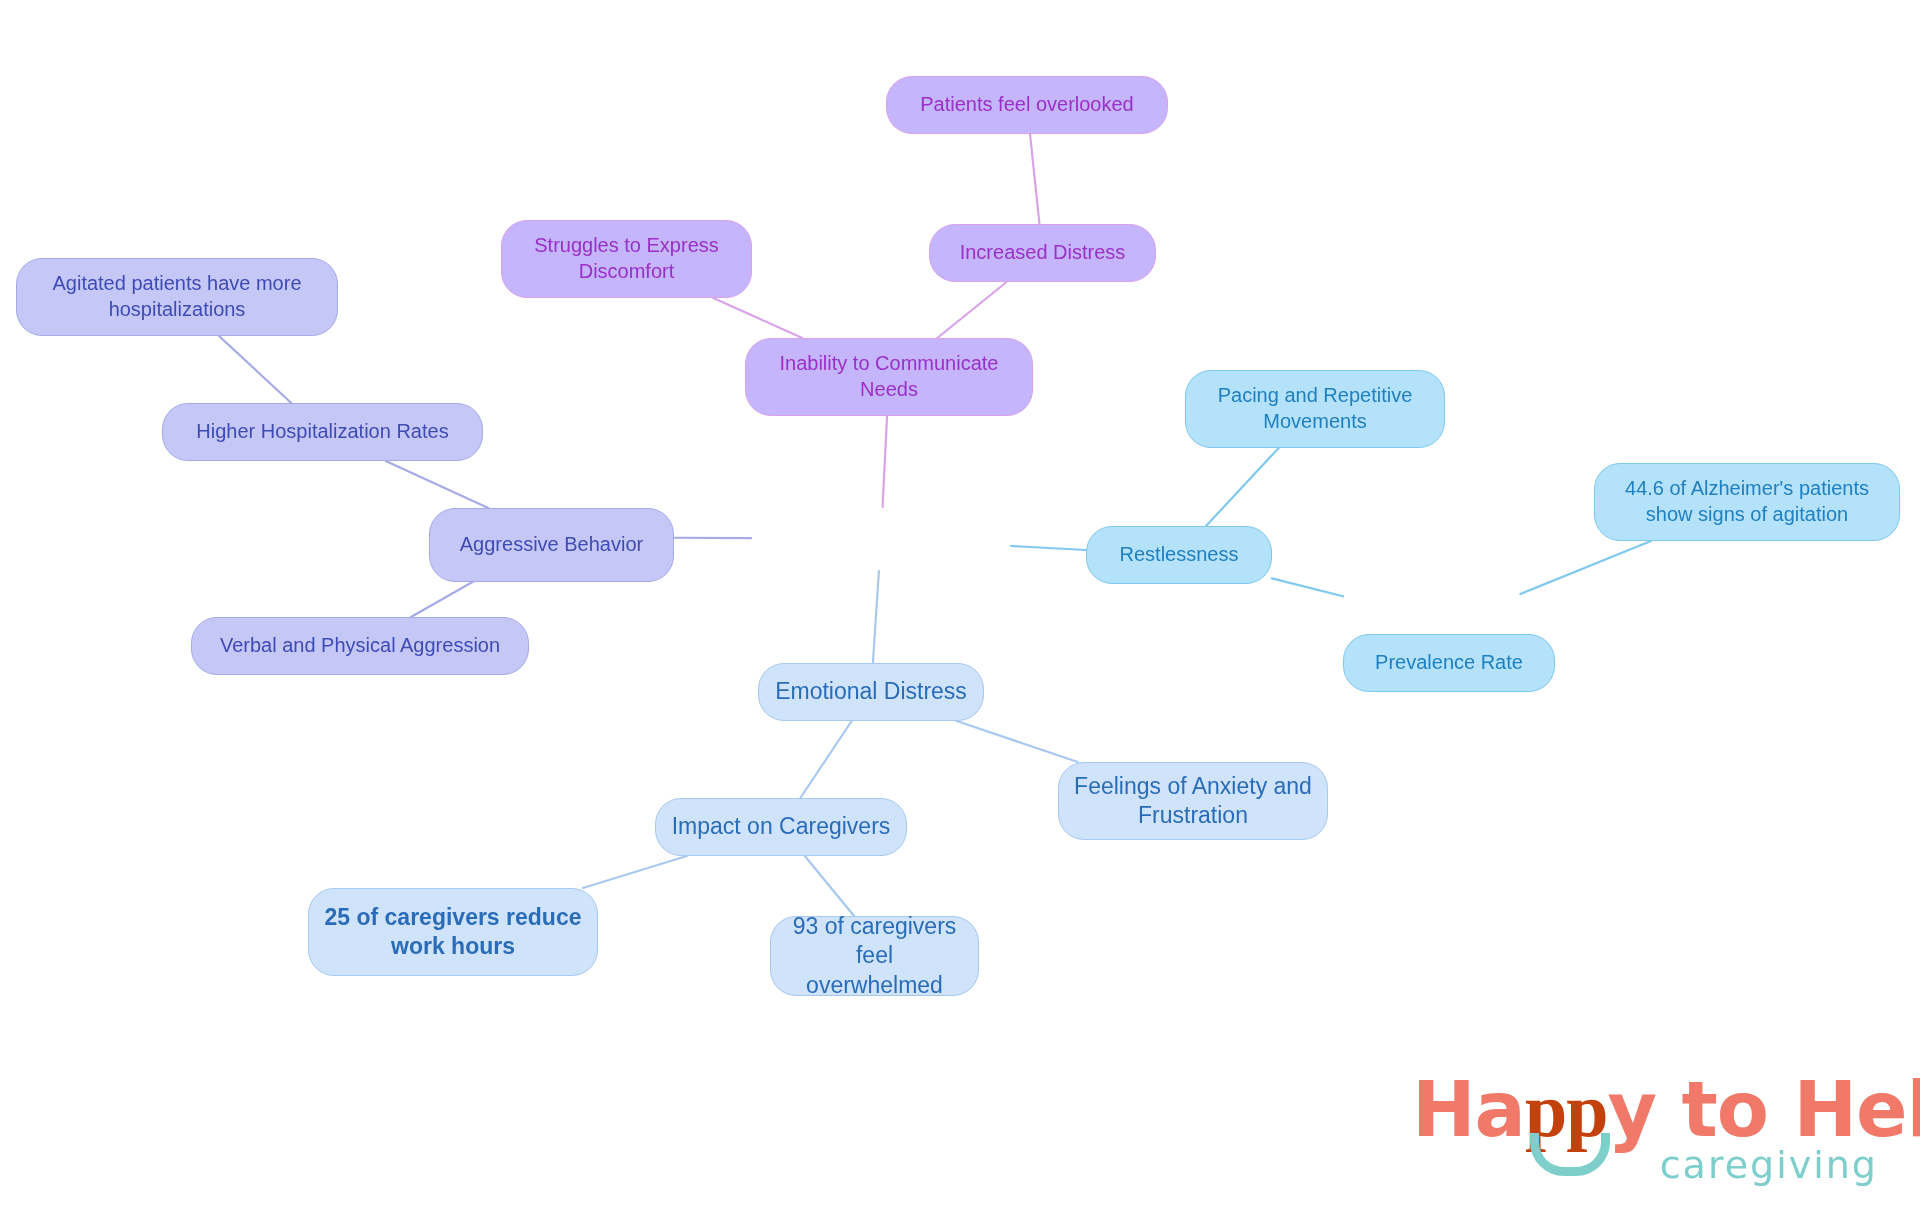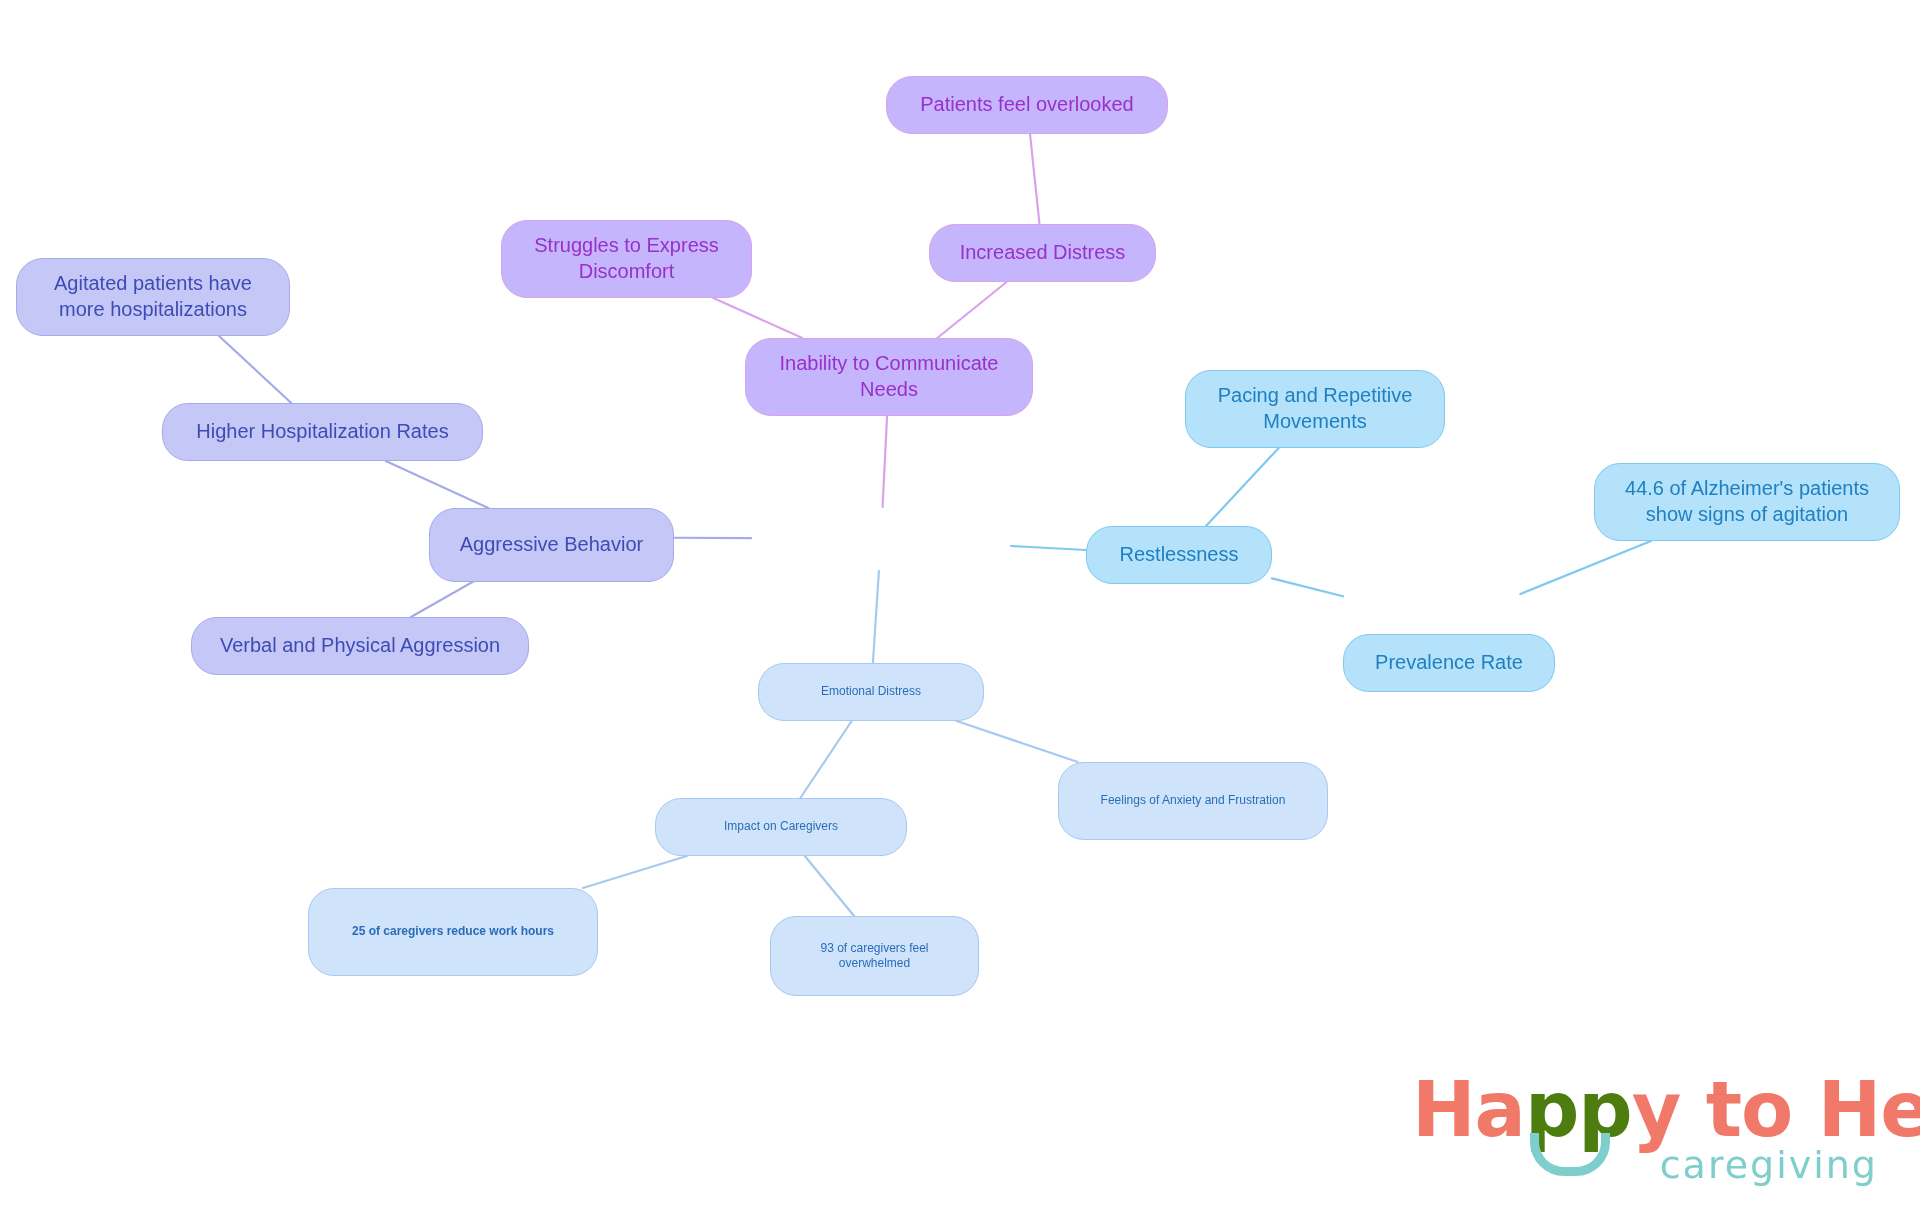--- a/index.html
+++ b/index.html
@@ -69,21 +69,21 @@
     background: #b3e2fa;
     border-color: #7fc9ef;
     color: #1f7fc0;
     font-size: 20px;
   }
   
   .node.paleblue {
     background: #cfe4fb;
     border-color: #a7c9ef;
     color: #2b6cb8;
-    font-size: 12px;
+    font-size: 23px;
   }
 
   
   #logo {
     position: absolute;
     right: 38px;
     bottom: 30px;
     width: 470px;
     height: 120px;
     z-index: 5;
@@ -92,21 +92,21 @@
     position: absolute;
     left: 0;
     top: 0;
     font-size: 76px;
     font-weight: bold;
     letter-spacing: -1px;
     font-family: "DejaVu Sans", sans-serif;
     white-space: nowrap;
   }
   #logo .c-coral { color: #f0796a; }
-  #logo .c-teal  { color: #4d7c0f; }
+  #logo .c-teal  { color: #c2410c; font-family: Liberation Serif, serif; }
   #logo .logo-sub {
     position: absolute;
     right: 4px;
     top: 78px;
     font-size: 38px;
     color: #7ecfcb;
     letter-spacing: 2px;
     font-family: "DejaVu Sans", sans-serif;
     white-space: nowrap;
   }
@@ -140,21 +140,21 @@
       <path d="M 1520.4214876033059 594 L 1650.9504132231405 541" stroke="#7fc9ef" stroke-width="2.2" fill="none" stroke-linecap="round"></path>
       <path d="M 878.9084967320262 571 L 872.8954248366013 663" stroke="#a7c9ef" stroke-width="2.2" fill="none" stroke-linecap="round"></path>
       <path d="M 956.6697247706422 721 L 1077.788990825688 762" stroke="#a7c9ef" stroke-width="2.2" fill="none" stroke-linecap="round"></path>
       <path d="M 851.6666666666666 721 L 800.3333333333334 798" stroke="#a7c9ef" stroke-width="2.2" fill="none" stroke-linecap="round"></path>
       <path d="M 686.8217821782179 856 L 582.90099009901 888" stroke="#a7c9ef" stroke-width="2.2" fill="none" stroke-linecap="round"></path>
       <path d="M 804.8138686131387 856 L 860.6532846715329 924" stroke="#a7c9ef" stroke-width="2.2" fill="none" stroke-linecap="round"></path>
     </svg>
 
     <div class="node violet" style="left: 429px; top: 508px; width: 245px; height: 74px;"><span>Aggressive Behavior</span></div>
     <div class="node violet" style="left: 162px; top: 403px; width: 321px; height: 58px;"><span>Higher Hospitalization Rates</span></div>
-    <div class="node violet" style="left: 16px; top: 258px; width: 274px; height: 78px; border-radius: 27px;"><span>Agitated patients have more hospitalizations</span></div>
+    <div class="node violet" style="left: 16px; top: 258px; width: 322px; height: 78px;"><span>Agitated patients have more hospitalizations</span></div>
     <div class="node violet" style="left: 191px; top: 617px; width: 338px; height: 58px;"><span>Verbal and Physical Aggression</span></div>
     <div class="node orchid" style="left: 745px; top: 338px; width: 288px; height: 78px;"><span>Inability to Communicate Needs</span></div>
     <div class="node orchid" style="left: 501px; top: 220px; width: 251px; height: 78px; text-align: center;"><span>Struggles to Express Discomfort</span></div>
     <div class="node orchid" style="left: 929px; top: 224px; width: 227px; height: 58px;"><span>Increased Distress</span></div>
     <div class="node orchid" style="left: 886px; top: 76px; width: 282px; height: 58px;"><span>Patients feel overlooked</span></div>
     <div class="node sky" style="left: 1086px; top: 526px; width: 186px; height: 58px;"><span>Restlessness</span></div>
     <div class="node sky" style="left: 1185px; top: 370px; width: 260px; height: 78px;"><span>Pacing and Repetitive Movements</span></div>
     <div class="node sky" style="left: 1343px; top: 594px; width: 212px; height: 58px; margin-top: 40px;"><span>Prevalence Rate</span></div>
     <div class="node sky" style="left: 1594px; top: 463px; width: 306px; height: 78px;"><span>44.6 of Alzheimer's patients show signs of agitation</span></div>
     <div class="node paleblue" style="left: 758px; top: 663px; width: 226px; height: 58px;"><span>Emotional Distress</span></div>

